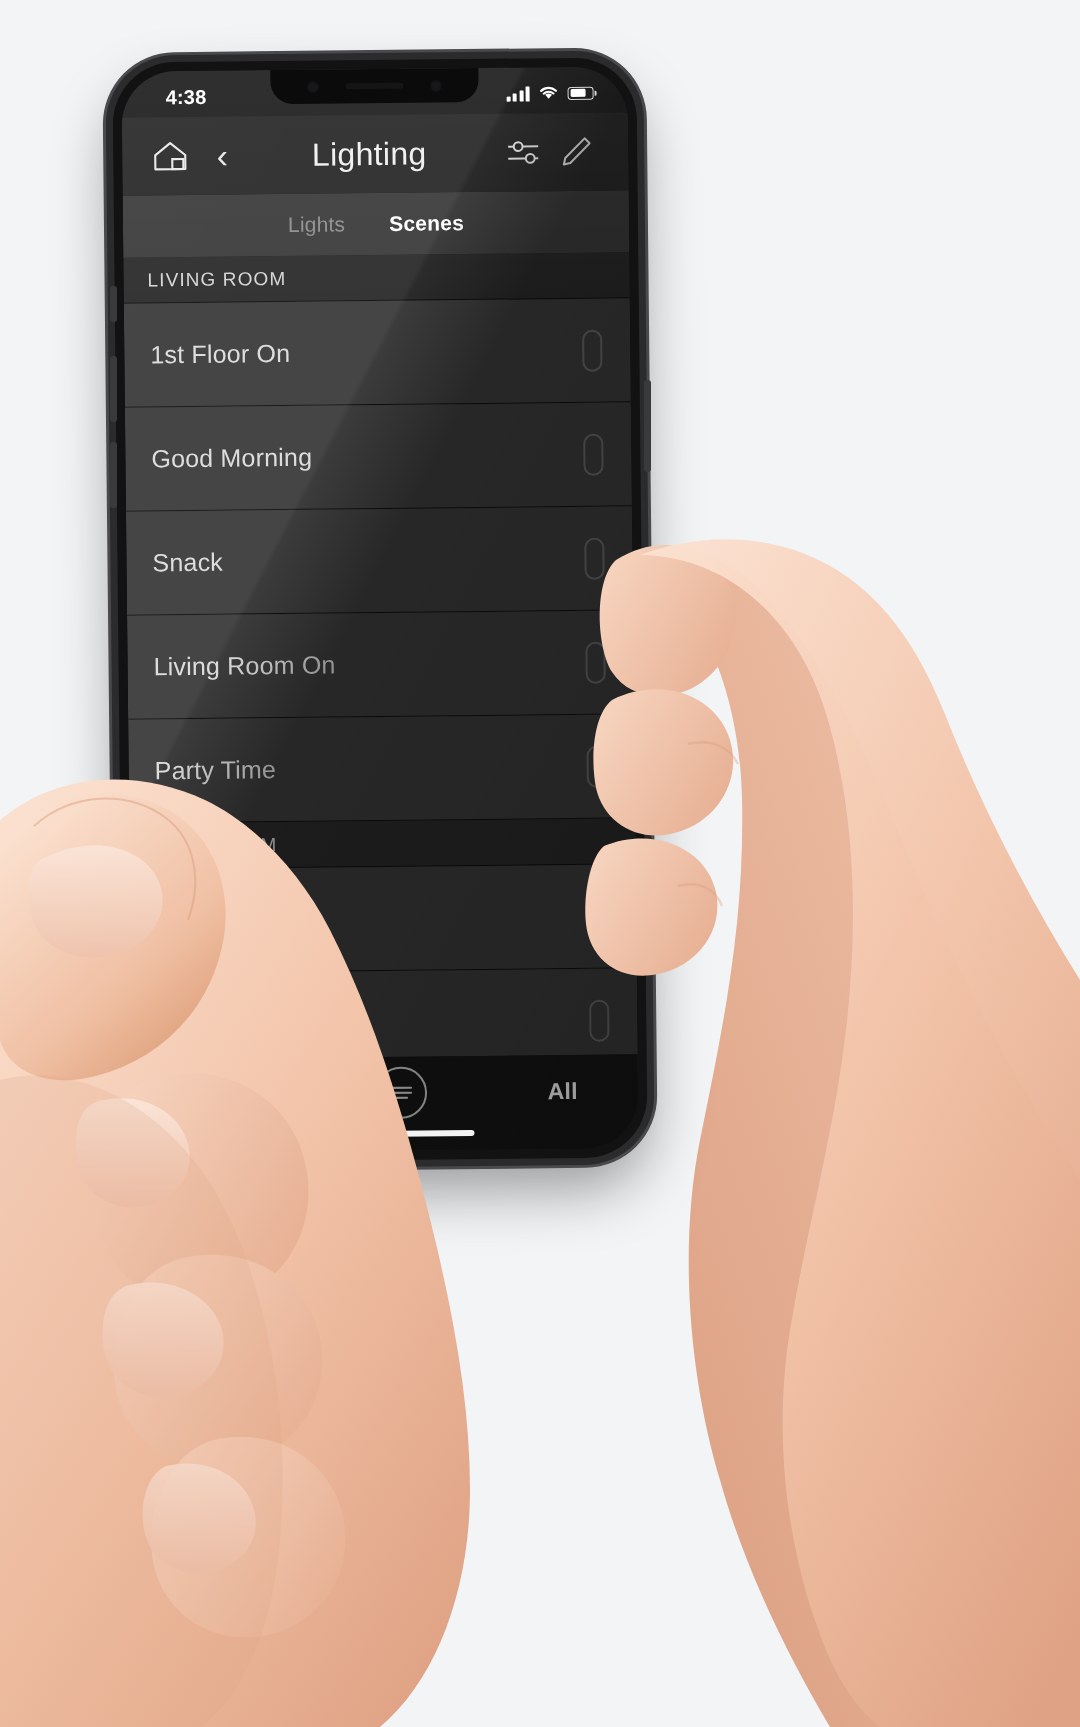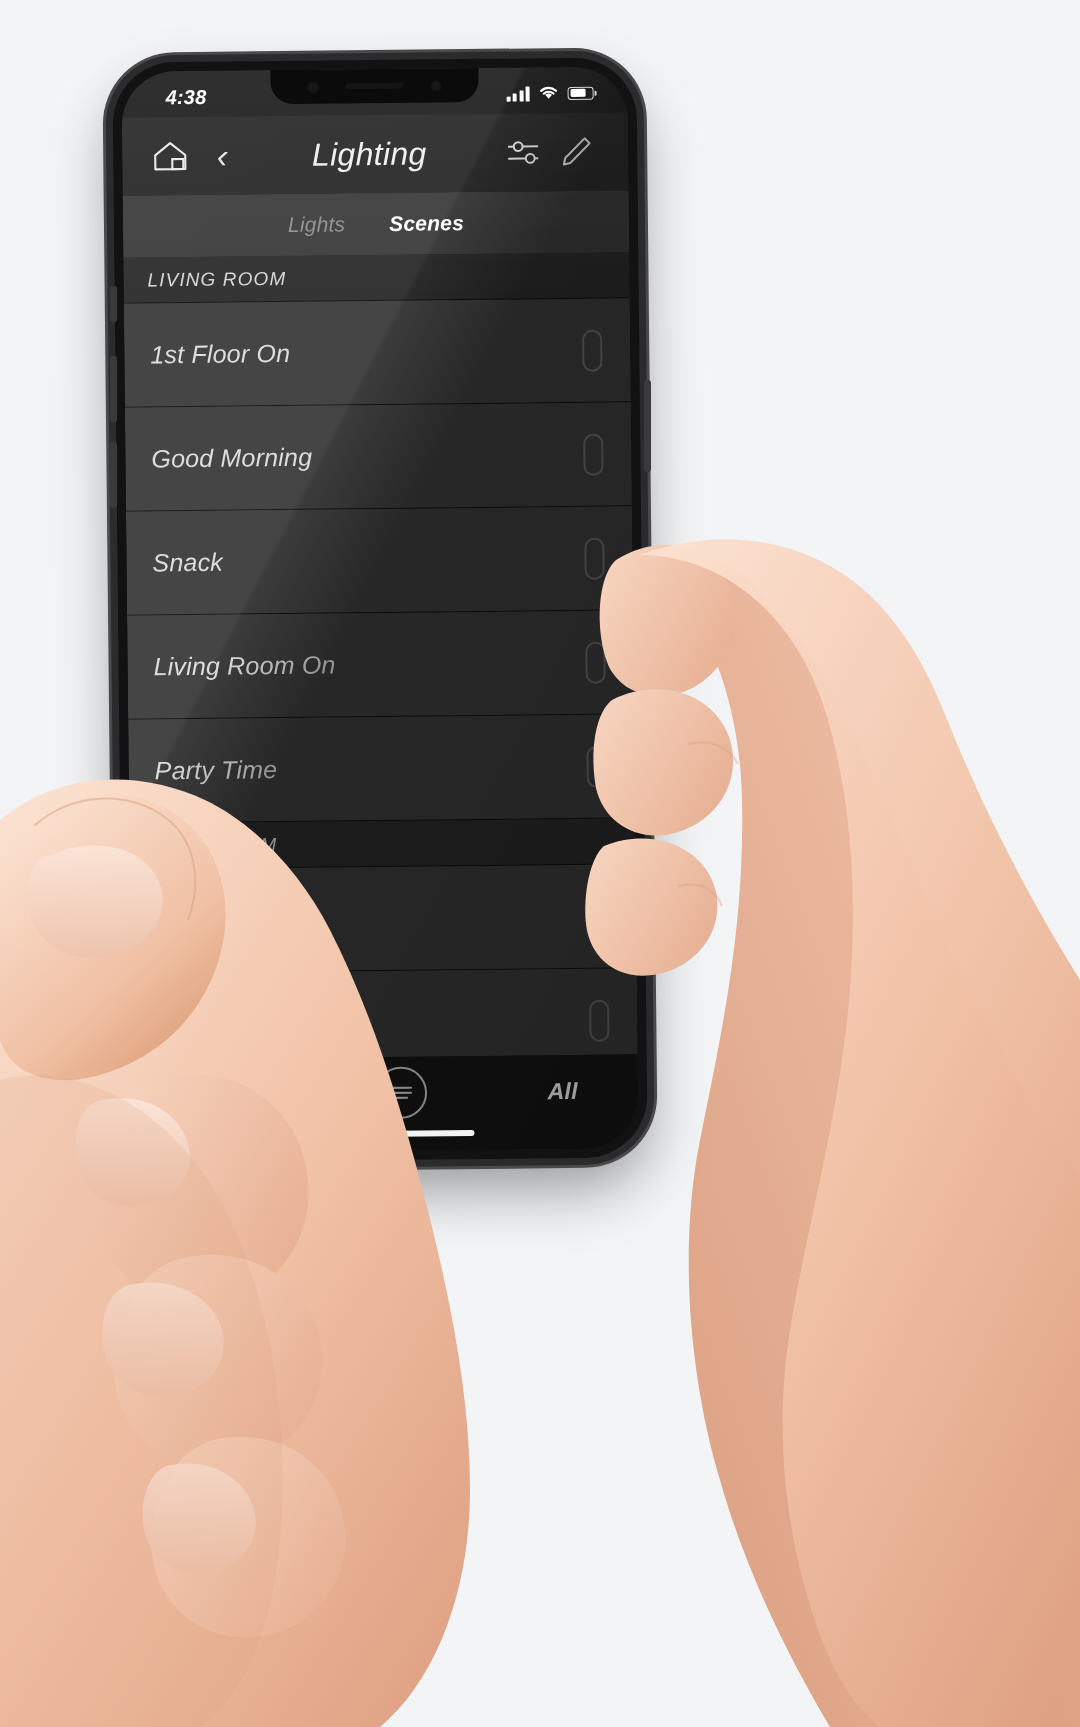--- a/index.html
+++ b/index.html
@@ -4,21 +4,21 @@
 <style>
   * { margin:0; padding:0; box-sizing:border-box; }
   html,body { width:1080px; height:1727px; overflow:hidden; }
   body {
     background:#f2f4f6;
     font-family:"Liberation Sans", sans-serif;
     position:relative;
   }
 
   
-  #scene { position:absolute; inset:0;font-style:italic; }
+  #scene { position:absolute; inset:0; }
 
   .hand-layer { position:absolute; inset:0; }
   .hand-layer svg { position:absolute; inset:0; width:1080px; height:1727px; }
 
   
   #phone {
     position:absolute;
     left:118px; top:60px;
     width:524px; height:1100px;
     border-radius:62px;

